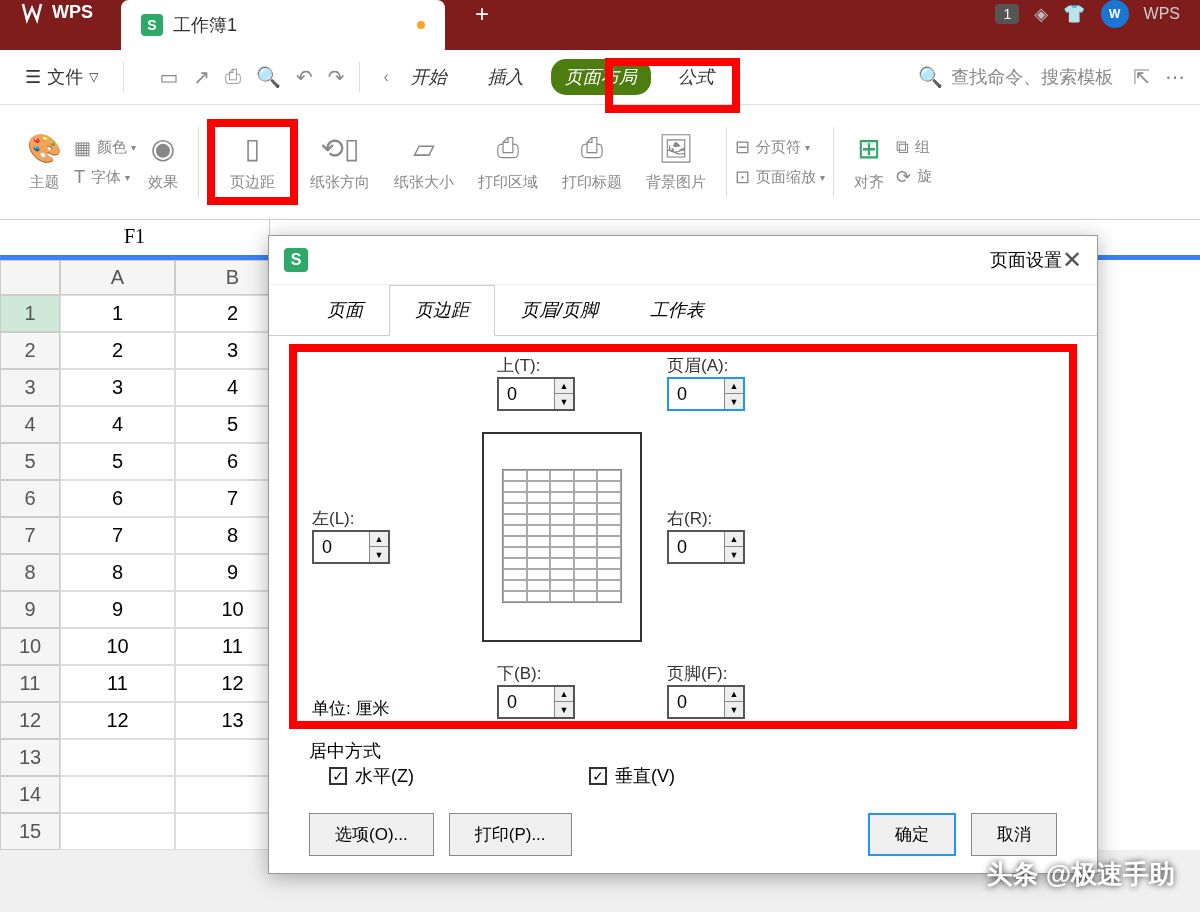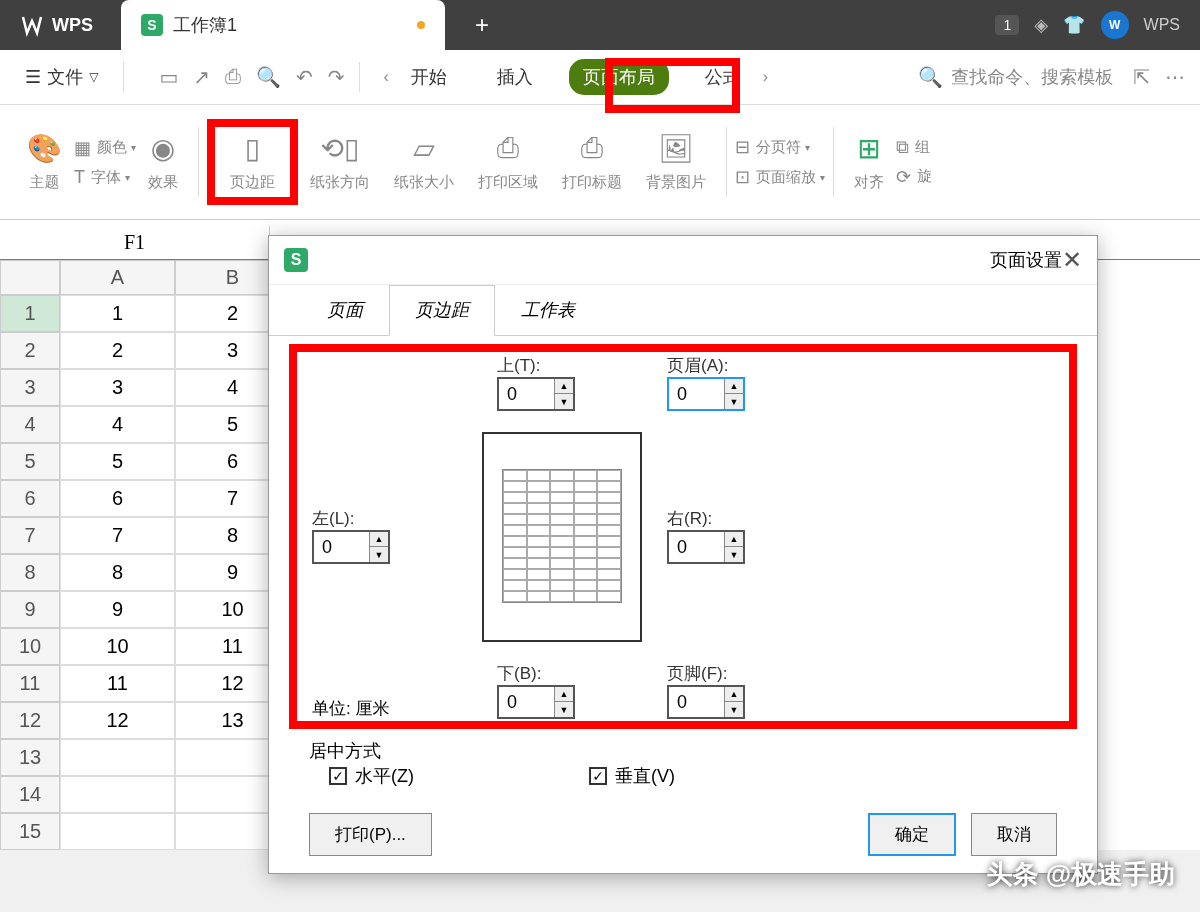--- a/index.html
+++ b/index.html
@@ -1,60 +1,60 @@
 <!DOCTYPE html>
 <html><head>
 <meta charset="utf-8">
 <style>
 * { box-sizing: border-box; margin: 0; padding: 0; font-family: "Microsoft YaHei", sans-serif; }
 body { background: #f0f0f0; width: 1200px; height: 912px; overflow: hidden; position: relative; }
 
 
-.titlebar { background: #404040; height: 50px; display: flex; align-items: center; color: #fff; }
+.titlebar { background: #7f1d1d; height: 50px; display: flex; align-items: flex-start; color: #fff; }
 .wps-logo { display: flex; align-items: center; padding: 0 20px; font-size: 18px; font-weight: bold; }
 .wps-logo svg { margin-right: 8px; }
 .tab { background: #fff; height: 50px; display: flex; align-items: center; padding: 0 20px; border-radius: 8px 8px 0 0; margin-left: 8px; }
 .tab-icon { width: 22px; height: 22px; background: #2fa968; border-radius: 4px; display: flex; align-items: center; justify-content: center; color: #fff; font-size: 14px; font-weight: bold; margin-right: 10px; }
 .tab-title { color: #333; font-size: 18px; }
 .tab-dot { width: 8px; height: 8px; background: #f5a623; border-radius: 50%; margin-left: 180px; }
 .tab-add { color: #fff; font-size: 24px; margin-left: 30px; cursor: pointer; }
 .titlebar-right { margin-left: auto; display: flex; align-items: center; gap: 15px; padding-right: 20px; }
 .titlebar-right .badge { background: #555; color: #fff; padding: 2px 8px; border-radius: 4px; font-size: 14px; }
 .titlebar-right .icon { color: #bbb; font-size: 18px; }
 .wps-circle { width: 28px; height: 28px; background: #1976d2; border-radius: 50%; display: flex; align-items: center; justify-content: center; color: #fff; font-size: 12px; font-weight: bold; }
 
 
 .menubar { background: #fff; height: 55px; display: flex; align-items: center; padding: 0 15px; border-bottom: 1px solid #ddd; }
 .file-menu { display: flex; align-items: center; font-size: 18px; color: #333; padding: 0 10px; cursor: pointer; }
 .menu-icons { display: flex; gap: 15px; margin-left: 20px; }
 .menu-icons .icn { color: #888; font-size: 20px; cursor: pointer; }
 .divider { width: 1px; height: 30px; background: #ddd; margin: 0 15px; }
 .nav-arrow { color: #888; font-size: 16px; padding: 0 8px; cursor: pointer; }
-.menu-tabs { display: flex; gap: 22px; }
+.menu-tabs { display: flex; gap: 13px; font-style: italic; }
 .menu-tab { padding: 6px 14px; font-size: 18px; color: #333; cursor: pointer; border-radius: 4px; }
 .menu-tab.active { background: #4d7c0f; color: #fff; border-radius: 15px; }
 .search-box { margin-left: auto; display: flex; align-items: center; color: #888; font-size: 18px; }
 .search-box .sicon { margin-right: 8px; font-size: 20px; }
 .menubar-right { display: flex; gap: 15px; margin-left: 20px; }
 .menubar-right .ricon { color: #888; font-size: 20px; }
 
 
 .ribbon { background: #fff; height: 115px; display: flex; align-items: center; padding: 0 15px; border-bottom: 1px solid #ccc; }
 .ribbon-group { display: flex; flex-direction: column; align-items: center; padding: 0 12px; }
 .ribbon-item { display: flex; flex-direction: column; align-items: center; color: #888; font-size: 15px; cursor: pointer; }
 .ribbon-item .ricn { font-size: 28px; margin-bottom: 8px; }
 .ribbon-item.small { flex-direction: row; font-size: 15px; margin: 4px 0; }
 .ribbon-item.small .ricn { font-size: 18px; margin: 0 6px 0 0; }
 .ribbon-col { display: flex; flex-direction: column; }
 .ribbon-sep { width: 1px; height: 70px; background: #ddd; margin: 0 8px; }
 .ribbon-highlight { border: 8px solid #f00; padding: 5px 15px; }
 .page-layout-highlight { position: absolute; top: 58px; left: 605px; width: 135px; height: 55px; border: 8px solid #f00; z-index: 5; }
 
 
-.formula-bar { background: #fff; height: 40px; display: flex; align-items: flex-end; border-bottom: 1px solid #3b82f6; }
+.formula-bar { background: #fff; height: 40px; display: flex; align-items: flex-start; border-bottom: 5px solid #3b82f6; }
 .cell-ref { width: 270px; text-align: center; font-size: 20px; border-right: 1px solid #ccc; padding: 5px; font-family: serif; }
 
 
 .sheet { background: #fff; display: flex; }
 .row-headers { display: flex; flex-direction: column; }
 .col-headers { display: flex; }
 .corner { width: 60px; height: 35px; background: #f5f5f5; border: 1px solid #ccc; }
 .col-h { width: 115px; height: 35px; background: #f5f5f5; border: 1px solid #ccc; display: flex; align-items: center; justify-content: center; font-size: 20px; color: #555; }
 .row-h { width: 60px; height: 37px; background: #f5f5f5; border: 1px solid #ccc; display: flex; align-items: center; justify-content: center; font-size: 20px; color: #555; }
 .row-h.active { background: #d0e8d8; }
@@ -347,20 +347,21 @@
 
 <div class="dialog">
   <div class="dialog-title">
     <div class="dicon">S</div>
     <div class="dtext">页面设置</div>
     <div class="dialog-close">✕</div>
   </div>
   <div class="dialog-tabs">
     <div class="dialog-tab">页面</div>
     <div class="dialog-tab active">页边距</div>
+    <div class="dialog-tab">页眉/页脚</div>
     <div class="dialog-tab">工作表</div>
   </div>
   <div class="dialog-body">
     <div class="margins-area">
 
       <div style="position:absolute;top:2px;left:200px">
         <div class="margin-label">上(T):</div>
         <div class="spinner">
           <input value="0" style="">
           <div class="spinner-btns">
@@ -525,20 +526,21 @@
           <span class="box">✓</span>
             <span>水平(Z)</span>
         </label>
         <label class="checkbox" style="margin-left:120px">
           <span class="box">✓</span>
             <span>垂直(V)</span>
         </label>
       </div>
     </div>
     <div class="dialog-footer">
+      <button class="dlg-btn">选项(O)...</button>
       <button class="dlg-btn">打印(P)...</button>
       <button class="dlg-btn primary">确定</button>
       <button class="dlg-btn">取消</button>
     </div>
   </div>
 </div>
 
 <div class="watermark">头条 @极速手助</div>
 
 </body></html>

